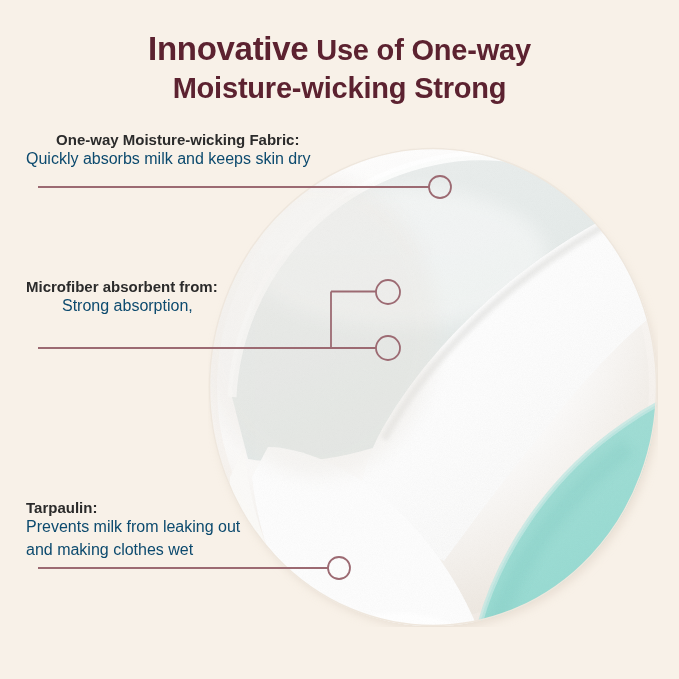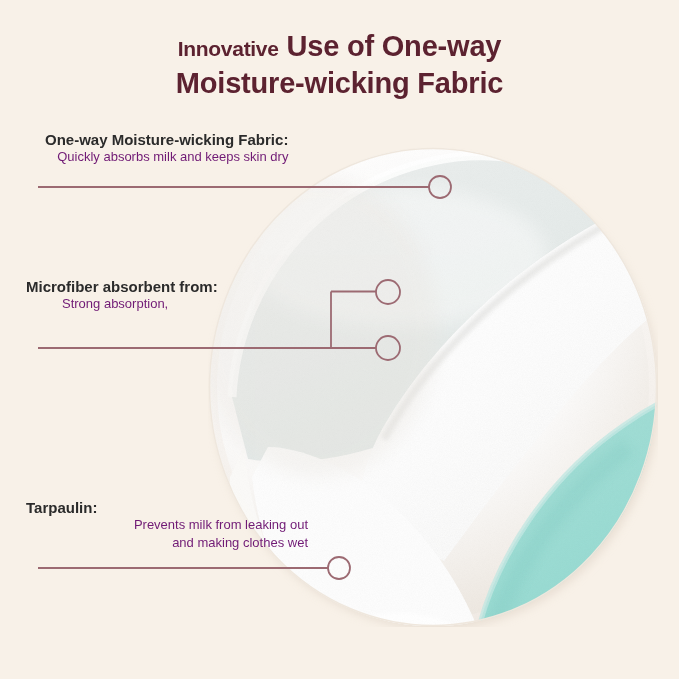--- a/index.html
+++ b/index.html
@@ -29,21 +29,21 @@
     color: #5c2230;
   }
   .title-line {
     font-size: 29px;
     font-weight: 700;
     letter-spacing: -0.2px;
     white-space: nowrap;
   }
   .title-strong {
     font-weight: 700;
-    font-size: 21px;
+    font-size: 33px;
     letter-spacing: -0.3px;
   }
 
   
   .product {
     position: absolute;
     left: 208px;
     top: 147px;
     width: 450px;
     height: 480px;
@@ -55,55 +55,55 @@
     position: absolute;
     color: #3c3c3c;
   }
   .callout .c-title {
     font-size: 15px;
     font-weight: 700;
     color: #2b2b2b;
     white-space: nowrap;
   }
   .callout .c-desc {
-    font-size: 13px;
+    font-size: 16px;
     font-weight: 400;
-    color: #701a75;
+    color: #0c4a6e;
     white-space: nowrap;
     line-height: 1.42;
   }
 
-  #callout-1 { left: 26px; top: 131px; text-align: right; }
+  #callout-1 { left: 26px; top: 131px; text-align: center; }
   #callout-1 .c-title { margin-left: 19px; }
 
   #callout-2 { left: 26px; top: 278px; text-align: left; }
   #callout-2 .c-desc { margin-left: 36px; }
 
   #callout-3 { left: 26px; top: 499px; text-align: left; width: 282px; }
   #callout-3 .c-title { text-align: left; }
-  #callout-3 .c-desc { text-align: right; white-space: normal; }
+  #callout-3 .c-desc { text-align: left; white-space: normal; }
 
   
   .leaders {
     position: absolute;
     left: 0;
     top: 0;
     width: 679px;
     height: 679px;
     pointer-events: none;
   }
 </style>
 </head>
 <body>
 
 <div id="page">
 
   <div class="title-block">
     <div class="title-line"><span class="title-strong">Innovative</span><span> Use of One-way</span></div>
-    <div class="title-line">Moisture-wicking Fabric</div>
+    <div class="title-line">Moisture-wicking Strong</div>
   </div>
 
   <div class="product">
     <svg width="450" height="480" viewBox="0 0 450 480" xmlns="http://www.w3.org/2000/svg">
       <defs>
         <clipPath id="discClip">
           <ellipse cx="225" cy="240" rx="224" ry="239"></ellipse>
         </clipPath>
 
         <radialGradient id="gOuter" cx="38%" cy="26%" r="82%">

